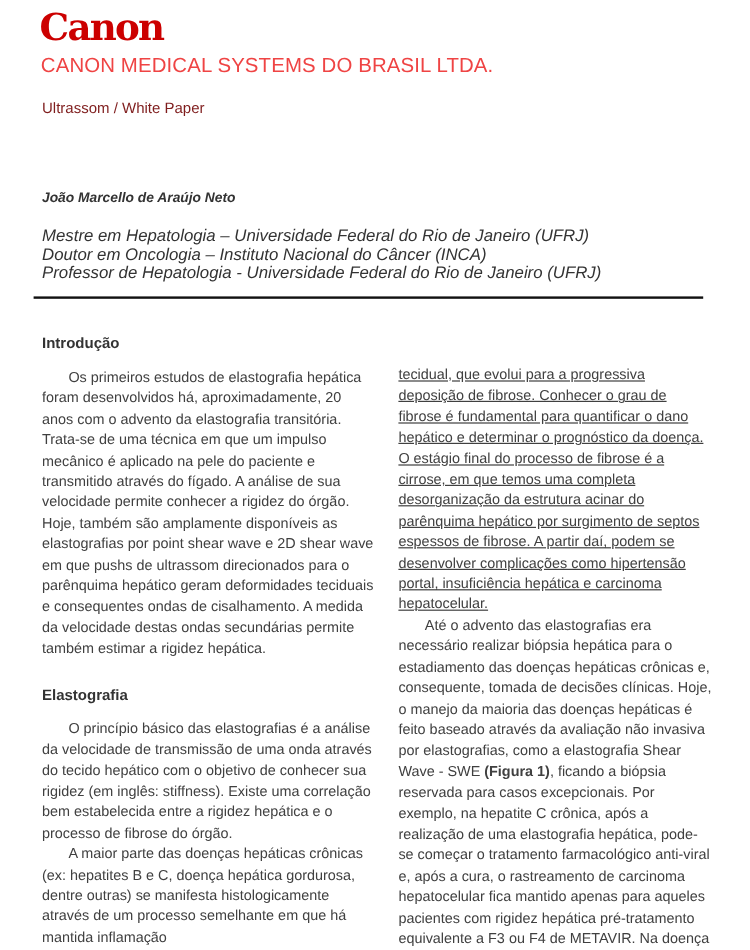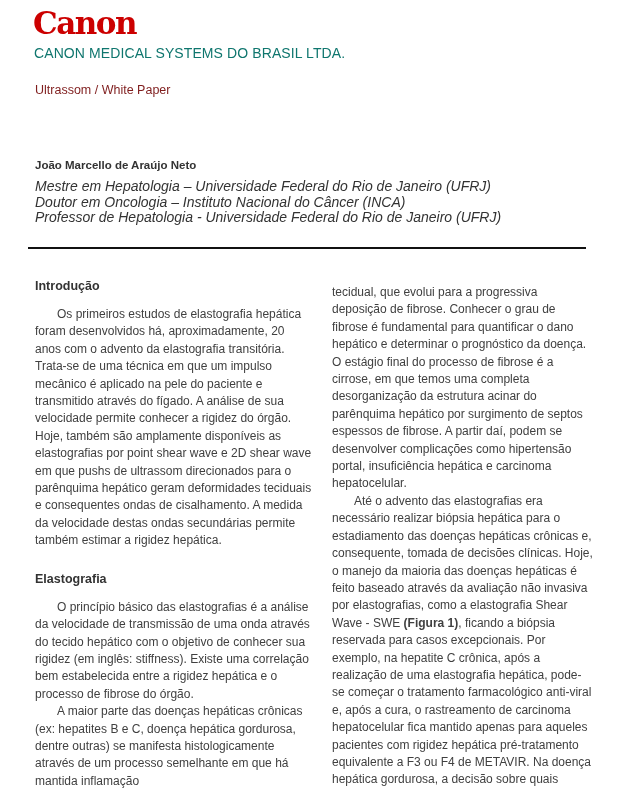--- a/index.html
+++ b/index.html
@@ -18,22 +18,22 @@
     font-family: "DejaVu Serif", serif;
     font-weight: 700;
     font-style: normal;
     font-size: 31px;
     line-height: 30px;
     color: #CC0000;
     letter-spacing: -1.5px;
   }
   .company {
     position: absolute; top: 45px; left: 34px;
-    font-size: 14px;
-    color: #0f766e;
+    font-size: 17px;
+    color: #ef4444;
     letter-spacing: 0.1px;
     white-space: nowrap;
   }
 
   
   .category {
     position: absolute; top: 83px; left: 35px;
     font-size: 12.5px;
     color: #7f1d1d;
   }
@@ -52,21 +52,21 @@
     width: 2px; height: 20px;
     background: #111111;
     vertical-align: -3px;
     margin-left: 2px;
   }
 
   
   .author { position: absolute; top: 157px; left: 35px; width: 540px; }
   .author-name {
     font-size: 11.5px; font-weight: 700; color: #333333;
-    line-height: 16px; margin-bottom: 6px;
+    line-height: 16px; margin-bottom: 16px; font-style: italic;
   }
   .author-cred {
     font-size: 14px; color: #333333; line-height: 15.5px; font-style: italic;
   }
 
   
   .divider {
     position: absolute; top: 247px; left: 28px;
     width: 558px; height: 2px;
     background: #111111;
@@ -90,21 +90,21 @@
   .col-left .section-heading.second { margin-top: 21px; }
 
   .body-para {
     font-size: 12px;
     color: #404040;
     line-height: 17.4px;
     text-align: left;
   }
   .body-para.indent { text-indent: 22px; }
   .col-left .body-para.after-heading { margin-top: 12px; }
-  .col-right .body-para.first { margin-top: 8px; }
+  .col-right .body-para.first { margin-top: 28px; text-decoration: underline; }
   .bold-ref { font-weight: 700; }
 </style>
 </head>
 <body>
 
 <div class="page">
 
   <div class="logo">Canon</div>
 
   <div class="company">CANON MEDICAL SYSTEMS DO BRASIL LTDA.</div>

